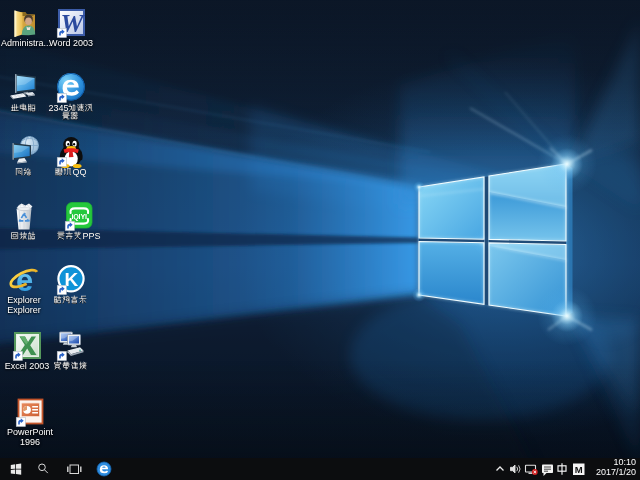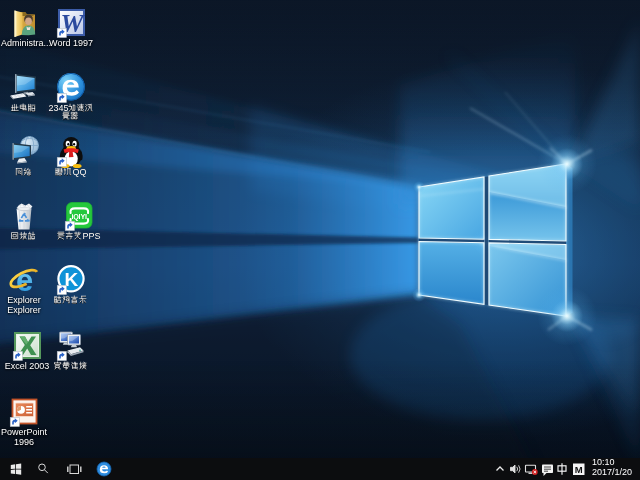--- a/index.html
+++ b/index.html
@@ -7,21 +7,21 @@
 #desk{position:absolute;left:0;top:0;width:640px;height:480px;}
 #wp{position:absolute;left:0;top:0;}
 .ic{position:absolute;width:46px;text-align:center;}
 .g{display:block;margin:0 auto;}
 .ic > svg:nth-of-type(2){margin:-1px auto 0;}
 .ic > svg:nth-of-type(3){margin:-3px auto 0;}
 .lb{font-size:9px;line-height:10.5px;color:#fff;margin-top:-1px;
 text-shadow:0 1px 2px rgba(0,0,0,.9),0 0 3px rgba(0,0,0,.7);letter-spacing:0px;}
 #tb{position:absolute;left:0;top:458px;width:640px;height:22px;background:#0c0d0f;}
 #tb svg{position:absolute;top:0;left:0;}
-#clock{position:absolute;right:4px;top:0px;width:44px;text-align:left;color:#fff;font-size:9px;line-height:9.5px;}
+#clock{position:absolute;right:4px;top:0px;width:44px;text-align:right;color:#fff;font-size:9px;line-height:9.5px;}
 </style>
 </head>
 <body>
 <div id="desk">
 <svg id="wp" width="640" height="480" viewBox="0 0 640 480">
 <defs>
 <linearGradient id="bgv" x1="0" y1="0" x2="0" y2="1">
 <stop offset="0" stop-color="#0d1a2c"></stop>
 <stop offset="0.35" stop-color="#0f2138"></stop>
 <stop offset="0.55" stop-color="#112544"></stop>
@@ -349,21 +349,21 @@
           <rect x="5.6" y="4.6" width="21.8" height="21.8" fill="none" stroke="#e8f2e8" stroke-width="1"></rect>
           <path d="M8.5,6.5 h5.5 l3,5.5 3.5,-5.5 h4.5 l-5.8,8.8 6.3,9.7 h-5.5 l-3.8,-6.6 -4.2,6.6 h-4.8 l6.6,-9.9 z" fill="#3f9150"></path>
           <path d="M8.5,6.5 h5.5 l3,5.5 -1.6,2.4 z" fill="#63b06e"></path>
           <g>
             <rect x="2.2" y="21.3" width="9.3" height="9.3" fill="#fff" stroke="#aab4c0" stroke-width="0.5"></rect>
             <path d="M4.2,28.6 L4.2,26.4 Q4.2,23.8 6.8,23.8 L6.8,22.2 L9.7,24.7 L6.8,27.2 L6.8,25.7 Q5.8,25.7 5.8,26.5 L5.8,28.6 Z" fill="#2a63c8"></path>
           </g>
         </svg>
         <div class="lb">Excel 2003</div>
       </div>
-      <div class="ic" style="left:1px;top:396px">
+      <div class="ic" style="left:7px;top:396px">
         <svg class="g" width="32" height="32" viewBox="0 0 32 32">
           <defs>
             <linearGradient id="ppg" x1="0" y1="0" x2="1" y2="1">
               <stop offset="0" stop-color="#e88a5c"></stop>
               <stop offset="1" stop-color="#cc5f34"></stop>
             </linearGradient>
           </defs>
           <rect x="4.5" y="3.5" width="24" height="24" fill="#fdf4ee" stroke="#c4552a" stroke-width="1.8"></rect>
           <rect x="7.5" y="7" width="18" height="13.5" rx="1" fill="url(#ppg)" stroke="#f8e0d0" stroke-width="0.8"></rect>
           <circle cx="13" cy="13.8" r="3.9" fill="#fff"></circle>
@@ -387,21 +387,21 @@
               <stop offset="1" stop-color="#b8c6e6"></stop>
             </linearGradient>
           </defs>
           <rect x="4" y="3" width="25" height="25" fill="url(#wdg)" stroke="#3c5ca8" stroke-width="2"></rect>
           <text x="17" y="24.5" text-anchor="middle" font-size="26" font-weight="bold" font-style="italic" fill="#2b4a9e" font-family="Liberation Serif">W</text>
           <g>
             <rect x="2.2" y="21.3" width="9.3" height="9.3" fill="#fff" stroke="#aab4c0" stroke-width="0.5"></rect>
             <path d="M4.2,28.6 L4.2,26.4 Q4.2,23.8 6.8,23.8 L6.8,22.2 L9.7,24.7 L6.8,27.2 L6.8,25.7 Q5.8,25.7 5.8,26.5 L5.8,28.6 Z" fill="#2a63c8"></path>
           </g>
         </svg>
-        <div class="lb">Word 1997</div>
+        <div class="lb">Word 2003</div>
       </div>
       <div class="ic" style="left:48px;top:72px">
         <svg class="g" width="32" height="32" viewBox="0 0 32 32">
           <defs>
             <radialGradient id="beg" cx="0.32" cy="0.28" r="0.95">
               <stop offset="0" stop-color="#7cd2f8"></stop>
               <stop offset="0.55" stop-color="#2e92de"></stop>
               <stop offset="1" stop-color="#0f62b2"></stop>
             </radialGradient>
           </defs>

